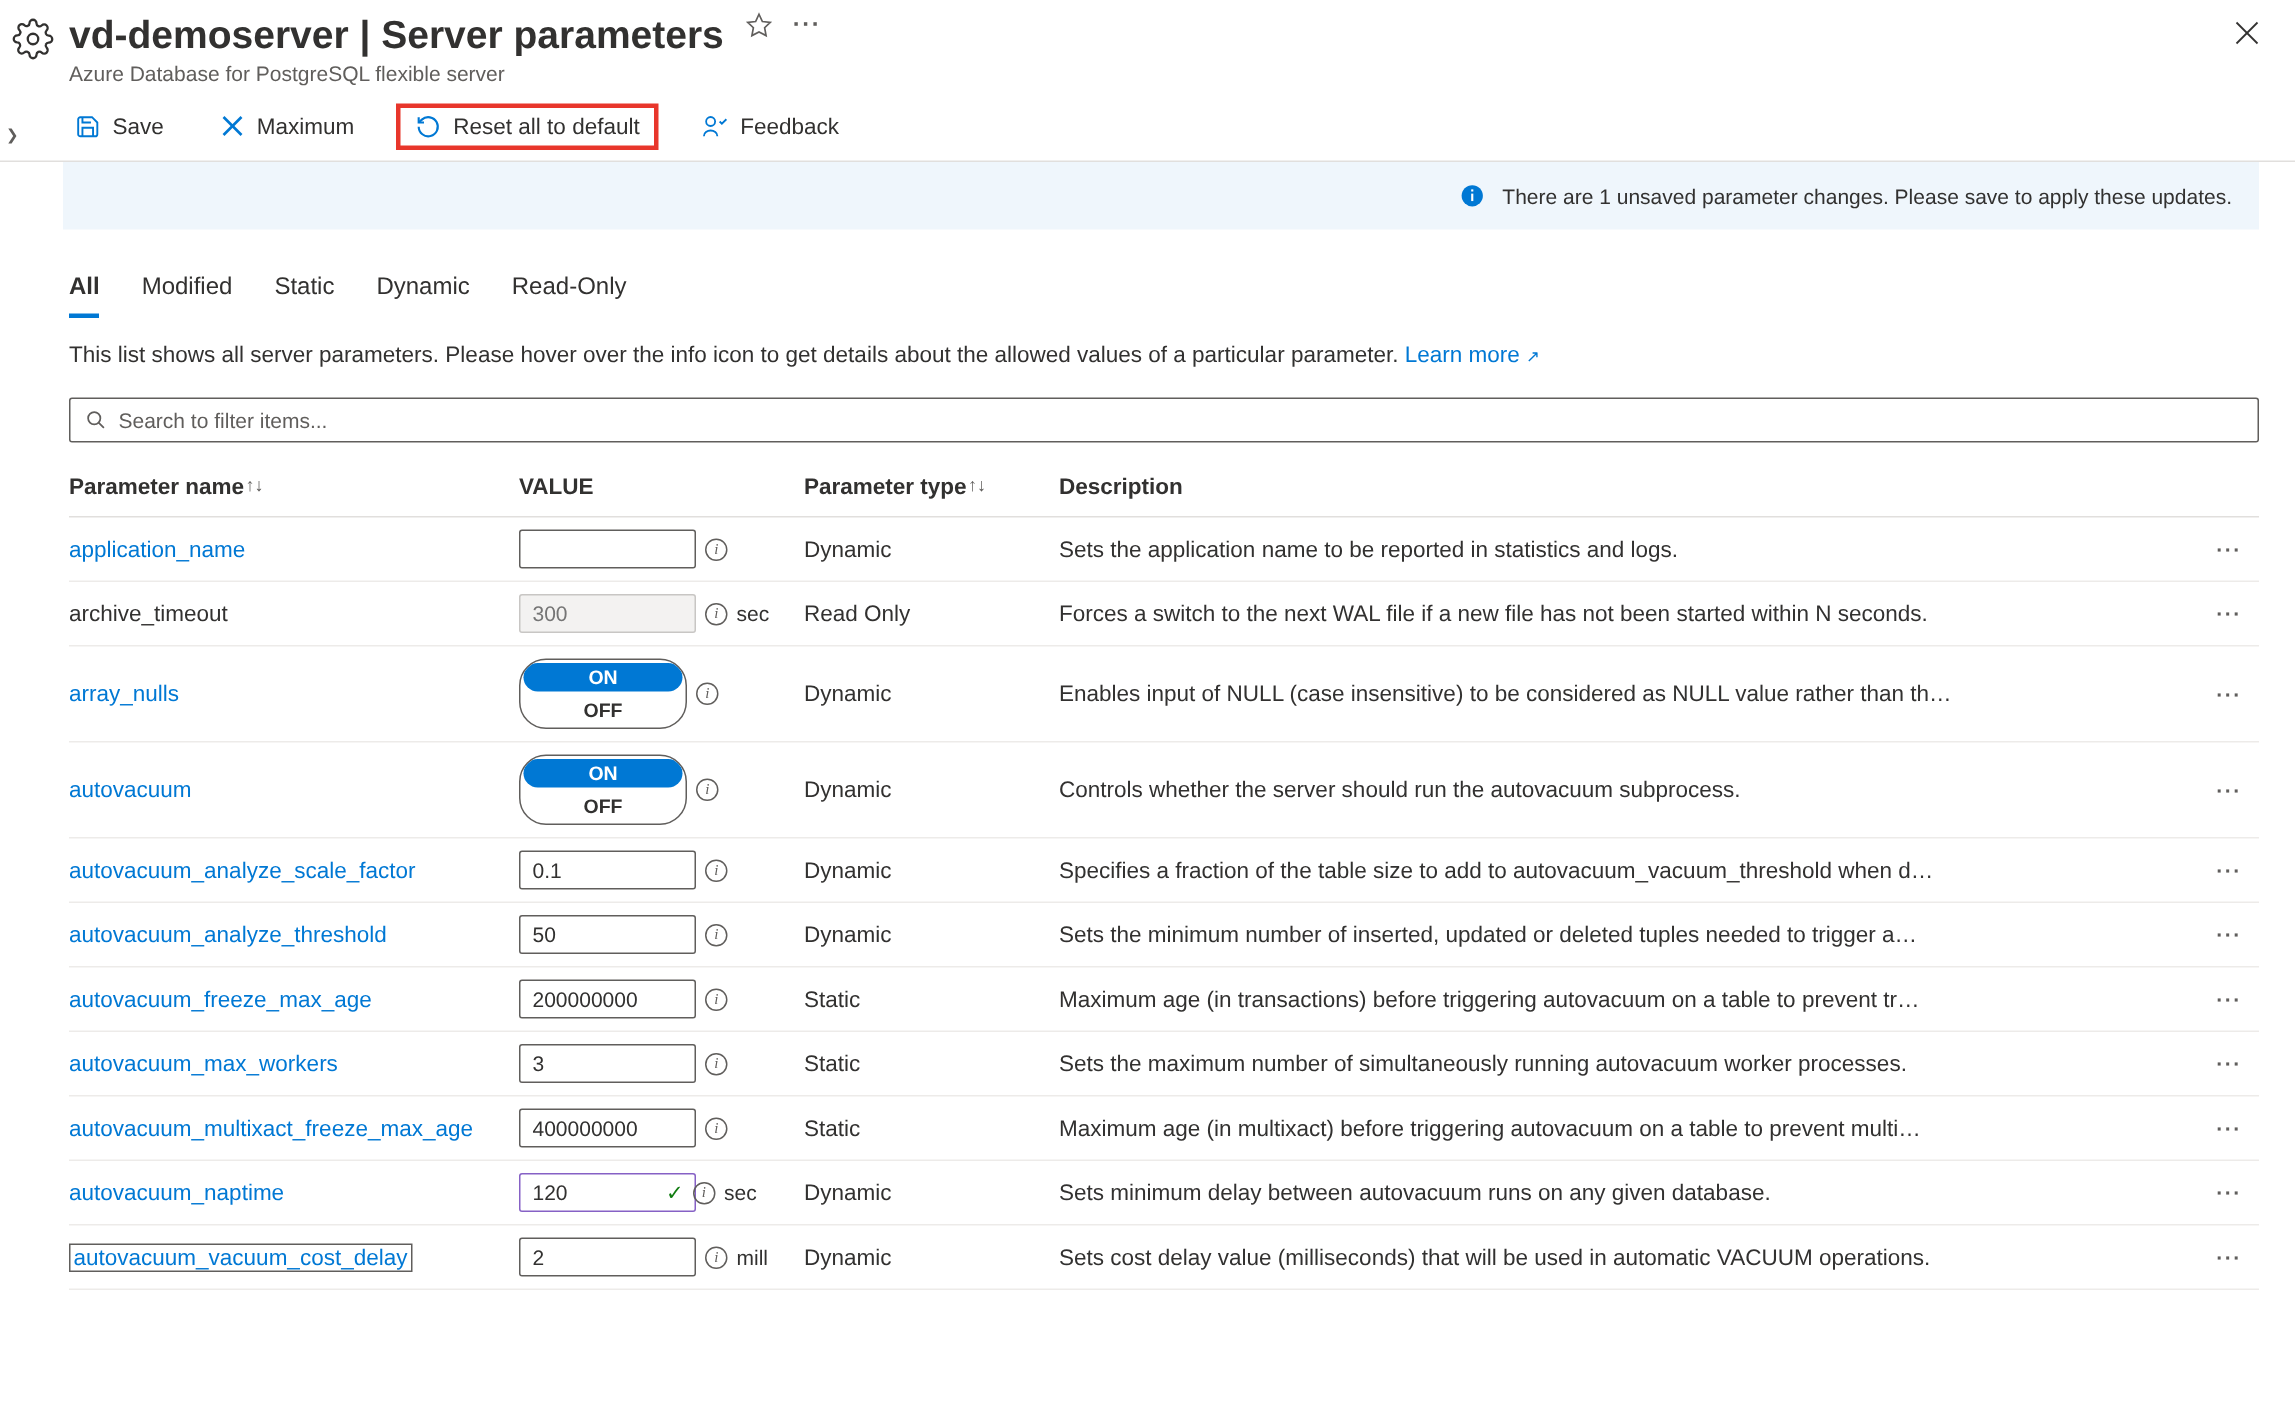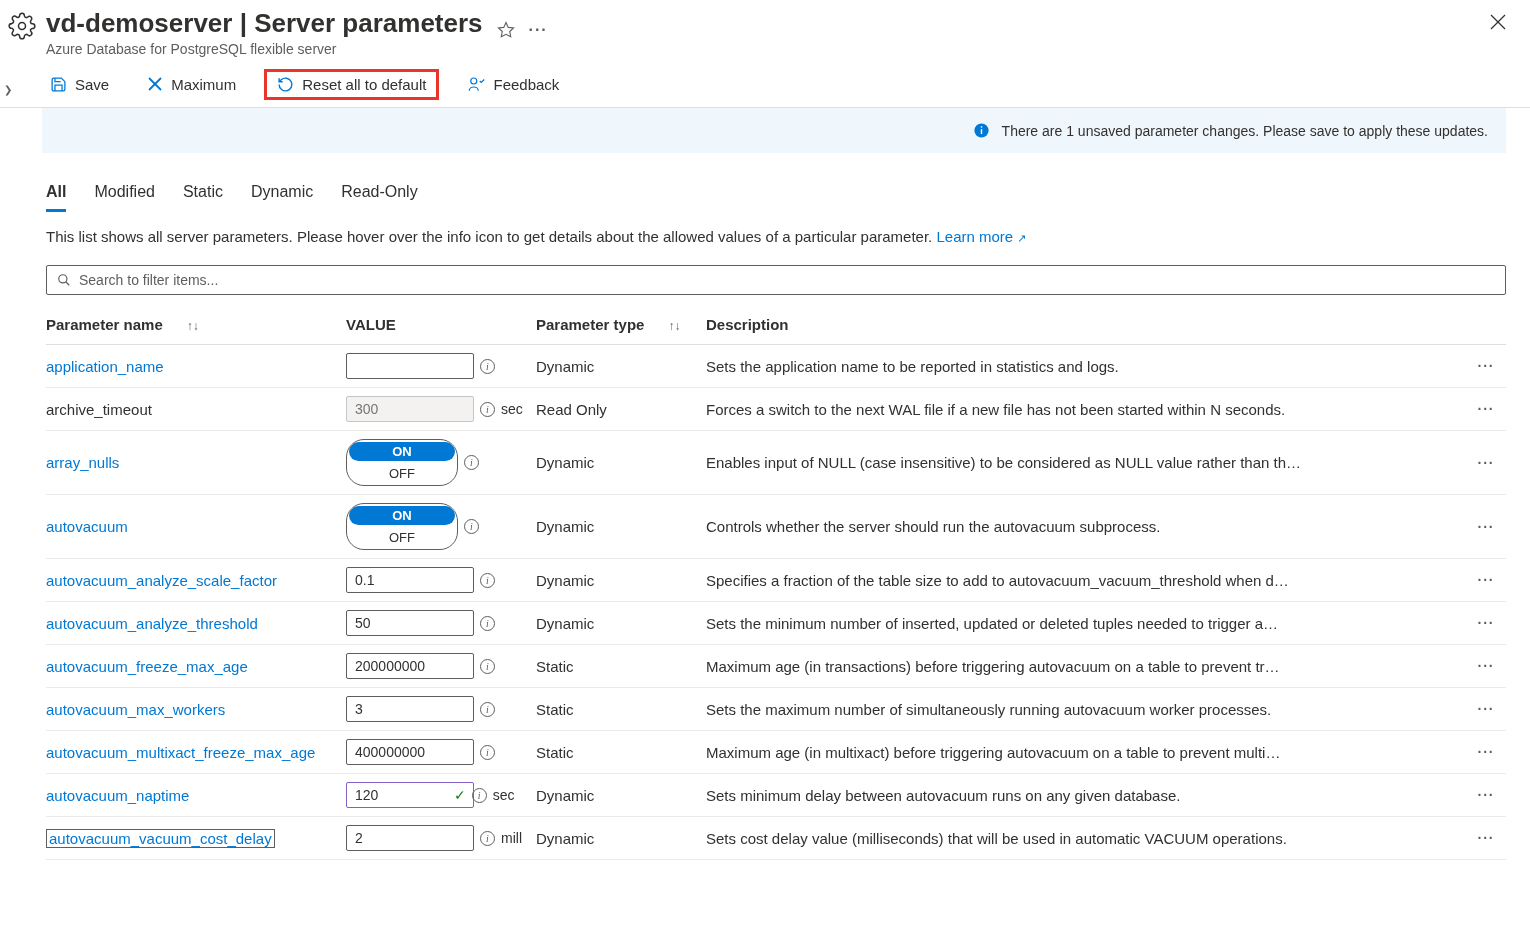--- a/index.html
+++ b/index.html
@@ -5,21 +5,21 @@
   * { box-sizing: border-box; margin: 0; padding: 0; font-family: "Segoe UI", Arial, sans-serif; }
   body { background: #fff; color: #323130; font-size: 14px; width: 1530px; }
   .wrap { padding: 0 0 20px 0; }
 
   
   .header {
     display: flex; align-items: flex-start; padding: 8px 24px 0 8px; gap: 10px;
   }
   .gear { flex: 0 0 auto; margin-top: 4px; }
   .title-block { flex: 1 1 auto; }
-  .title-row { display: flex; align-items: flex-end; gap: 14px; }
+  .title-row { display: flex; align-items: flex-start; gap: 14px; }
   .title { font-size: 26px; font-weight: 600; color: #323130; }
   .subtitle { font-size: 14px; color: #605e5c; margin-top: 2px; }
   .star { color: #605e5c; }
   .dots3 { color: #605e5c; letter-spacing: 1px; font-size:16px; font-weight:600; }
   .close-x { margin-left: auto; margin-top:6px; }
 
   
   .toolbar { display: flex; align-items: center; gap: 38px; padding: 18px 0 14px 50px; border-bottom:1px solid #e1dfdd;}
   .tb-btn { display: flex; align-items: center; gap: 8px; color: #323130; cursor: pointer; font-size: 15px; }
   .tb-icon { color: #0078d4; display:inline-flex; }
@@ -42,39 +42,39 @@
   
   .search { margin: 20px 24px 0 46px; border:1px solid #605e5c; border-radius:2px; display:flex; align-items:center; padding:6px 10px; gap:8px; }
   .search input { border:0; outline:0; flex:1; font-size:14px; color:#323130; }
   .search input::placeholder{color:#605e5c;}
   .mag { color:#605e5c; }
 
   
   .tbl { margin: 10px 24px 0 46px; }
   .thead, .trow { display:grid; grid-template-columns: 300px 190px 170px 1fr 40px; align-items:center; border-bottom:1px solid #edebe9; padding: 8px 0; min-height:40px; }
   .thead { font-weight:600; border-bottom:1px solid #e1dfdd; padding:10px 0; }
-  .th { display:flex; align-items:flex-end; gap:24px; font-size:15px;}
+  .th { display:flex; align-items:flex-start; gap:1px; font-size:15px;}
   .sort { color:#605e5c; font-size:12px; }
   .pname { color:#0078d4; font-size:15px; cursor:pointer;}
   .pname.boxed { border:1px solid #605e5c; padding:0 2px;margin-top:11px; }
   .pname.ro { color:#323130; cursor: default; margin-top: 48px; }
   .val-cell { display:flex; align-items:center; gap:6px; }
-  .val-input { width:128px; border:1px solid #605e5c; border-radius:2px; padding:4px 8px; font-size:14px; color:#323130; }
+  .val-input { width:118px; border:1px solid #605e5c; border-radius:2px; padding:4px 8px; font-size:14px; color:#323130; }
   .val-input:disabled { background:#f3f2f1; color:#605e5c; border-color:#c8c6c4;}
   .val-input.changed { border:1px solid #8661c5; padding-right:24px; }
   .check-ico { color:#107c10; margin-left:-26px; pointer-events:none; }
   .info-o { width:15px;height:15px;border:1px solid #605e5c;border-radius:50%;display:inline-flex;align-items:center;justify-content:center;font-size:10px;color:#605e5c;font-style:italic;font-family:Georgia,serif; }
   .unit { color:#323130; font-size:14px; width:28px; overflow:hidden; white-space:nowrap;}
   .ptype { font-size:15px; }
   .pdesc { font-size:15px; color:#323130; overflow:hidden; text-overflow:ellipsis; white-space:nowrap; padding-right:8px;}
   .rowdots { color:#605e5c; text-align:center; cursor:pointer; font-weight:700; letter-spacing:1px;}
 
   
   .toggle { width:112px; border:1px solid #605e5c; border-radius:18px; overflow:hidden; display:flex; flex-direction:column; }
-  .toggle .opt { text-align:center; font-size:13px; padding:3px 0; cursor:pointer;}
+  .toggle .opt { text-align:center; font-size:13px; padding:3px 0; cursor:pointer;font-weight:bold;}
   .toggle .opt.on { background:#0078d4; color:#fff; border-radius:14px; margin:2px; font-weight:600; padding:2px 0;}
   .toggle .opt.off { color:#323130; padding-bottom:4px;}
 
   svg { display:block; }
 </style>
 </head>
 <body>
 
 <div class="wrap">
 

